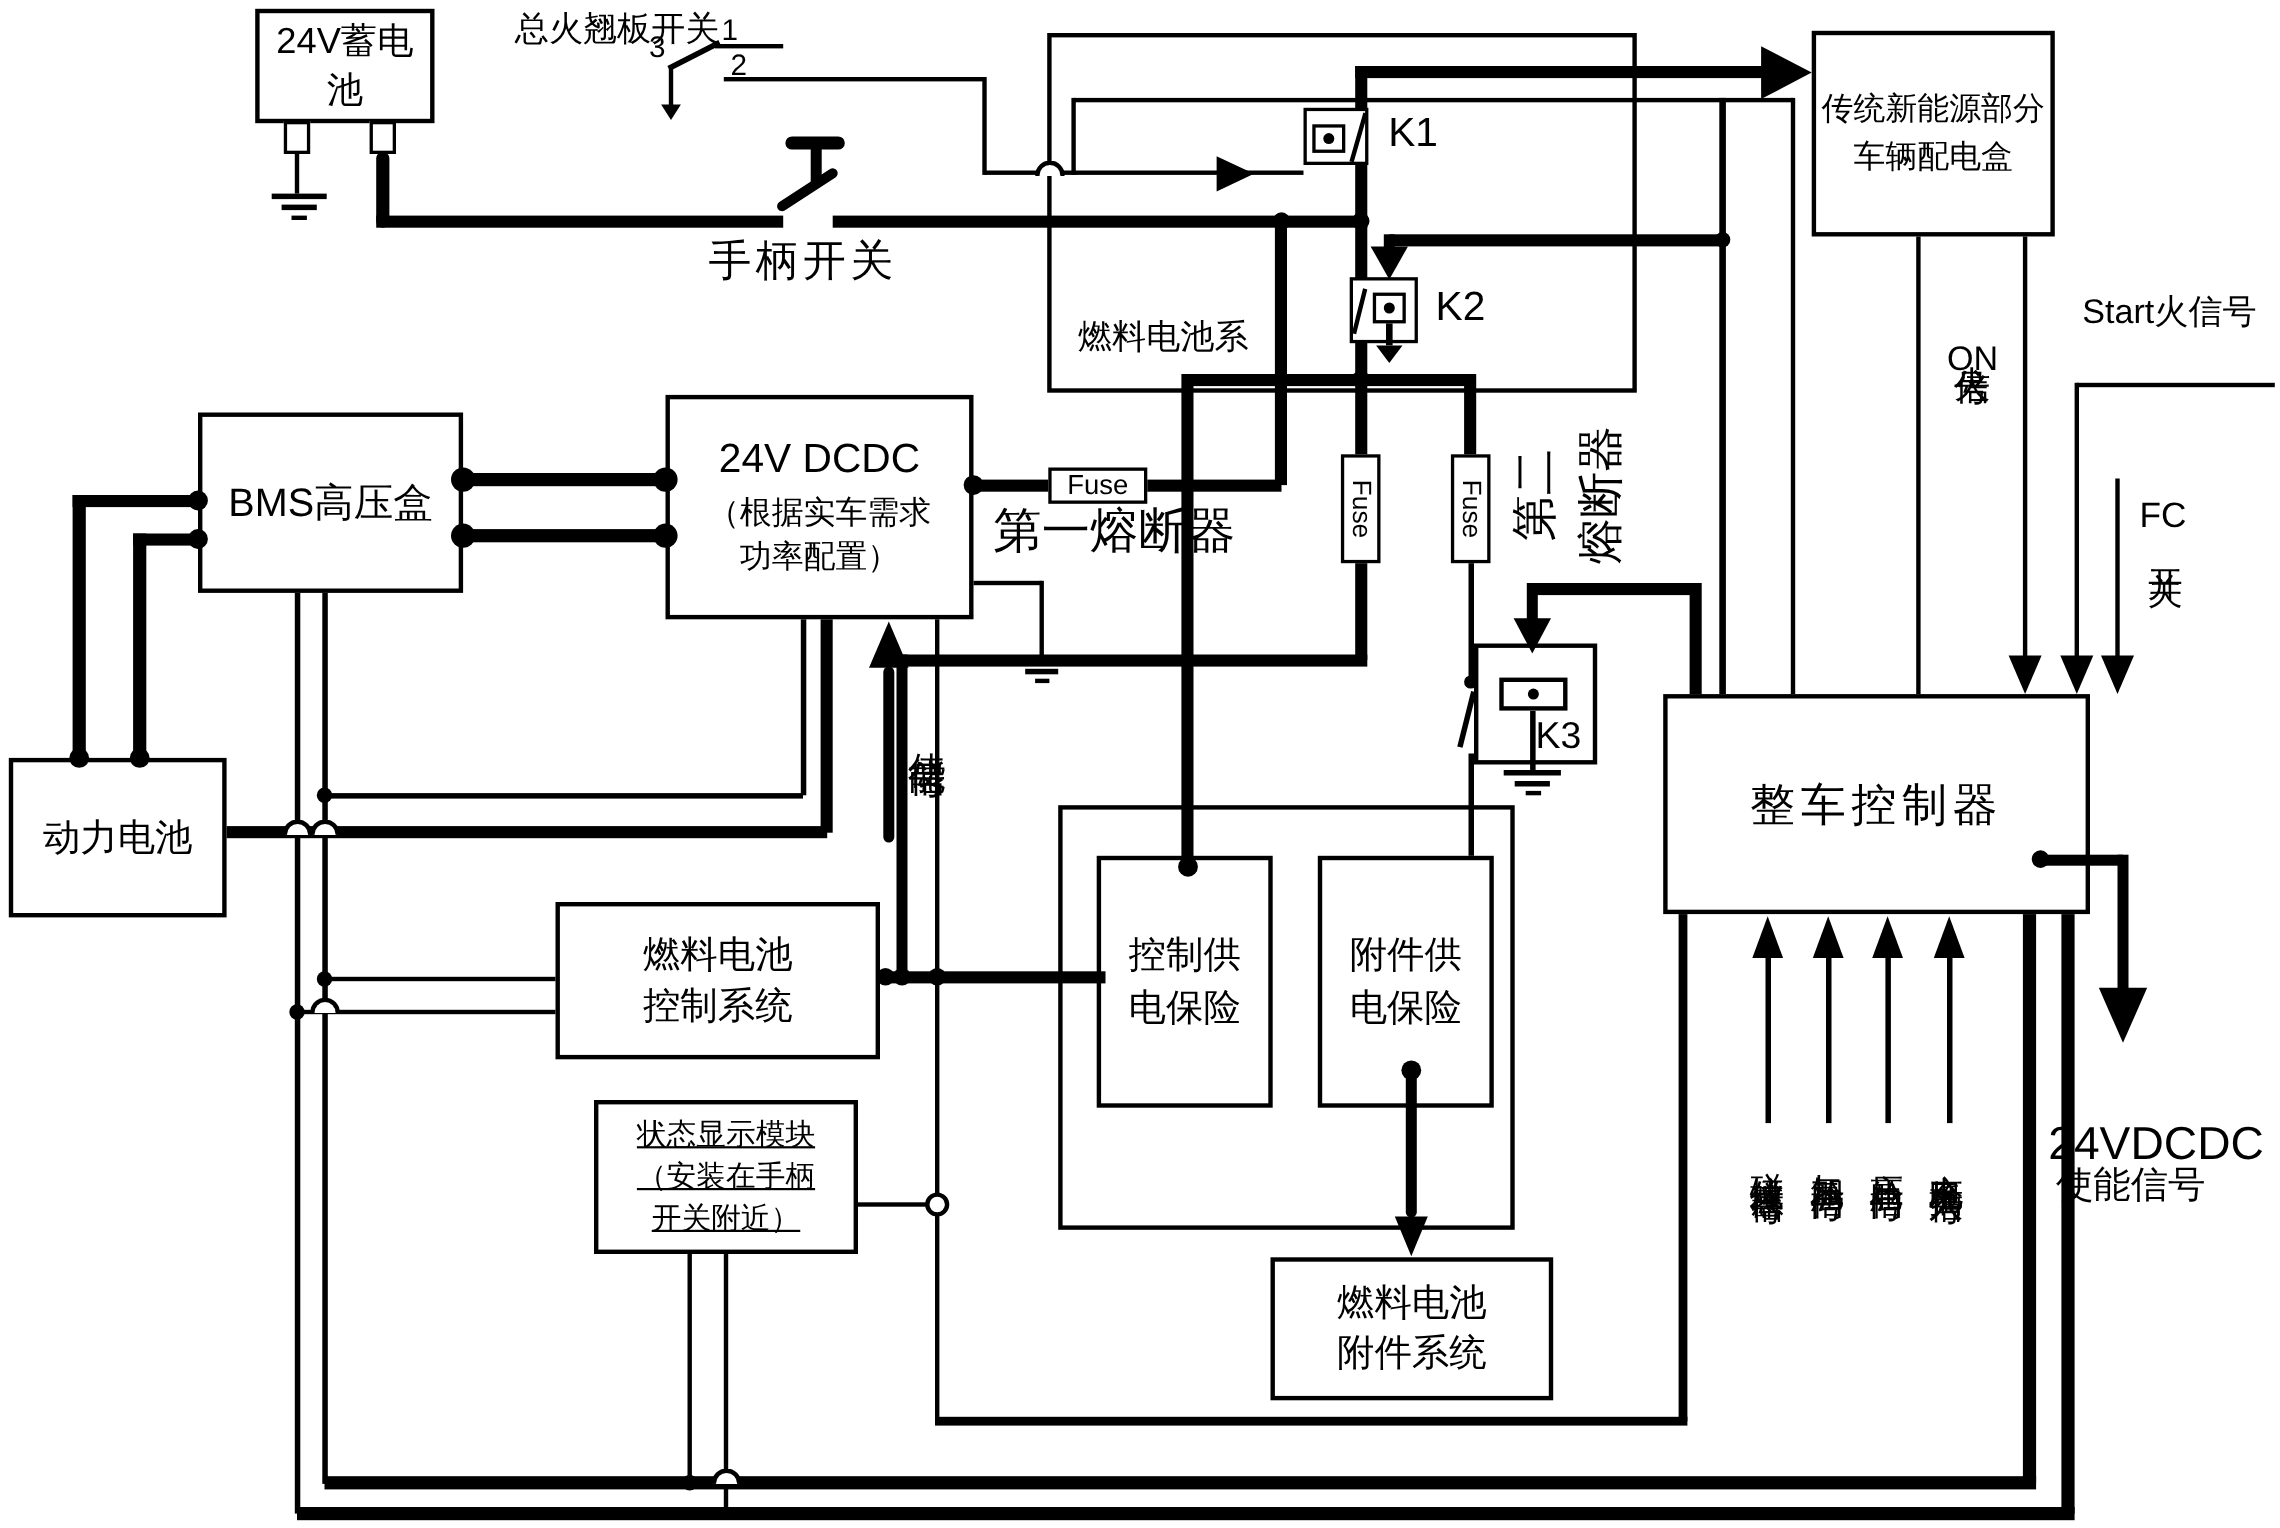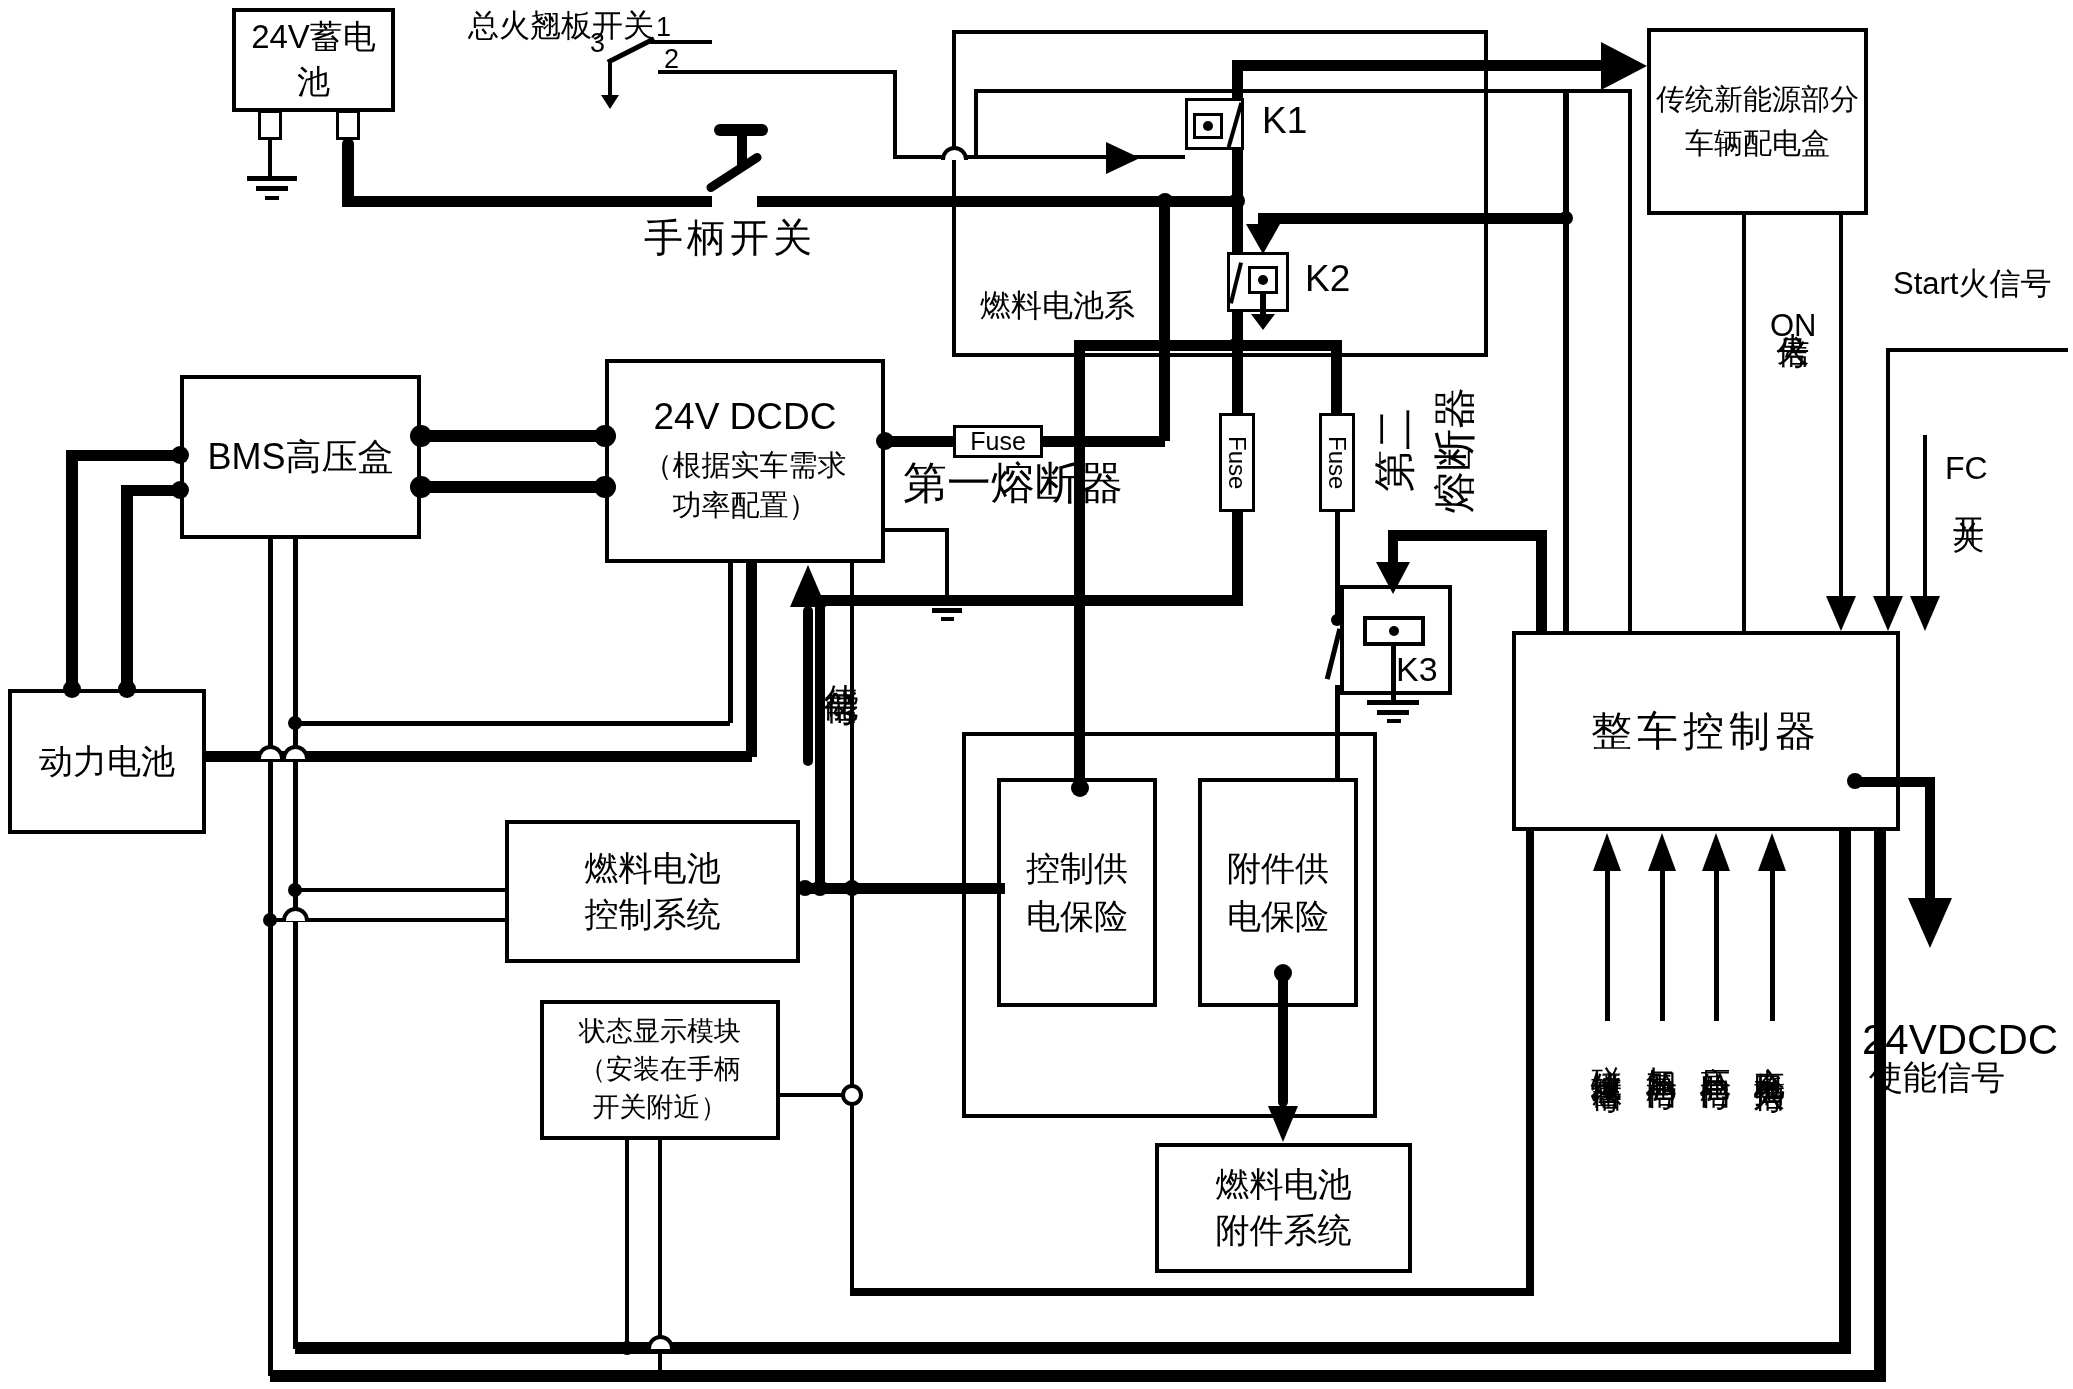--- a/index.html
+++ b/index.html
@@ -63,21 +63,21 @@
   </div>
 </div>
 
 <div class="box" style="left:505px;top:820px;width:295px;height:143px;">
   <div class="cen" style="width:100%;height:100%;font-size:34px;line-height:1.35;">
     <span>燃料电池</span>
     <span>控制系统</span>
   </div>
 </div>
 
-<div class="box" style="left:540px;top:1000px;width:240px;height:140px;">
+<div class="box" style="left:540px;top:1000px;width:240px;height:140px;text-decoration:underline;">
   <div class="cen" style="width:100%;height:100%;font-size:27px;line-height:1.4;">
     <span>状态显示模块</span>
     <span>（安装在手柄</span>
     <span>开关附近）</span>
   </div>
 </div>
 
 <div class="box" style="left:962px;top:732px;width:415px;height:386px;">
   <div style="position:absolute;left:8px;top:278px;width:250px;text-align:center;font-size:33px;line-height:1.4;">
   </div>

